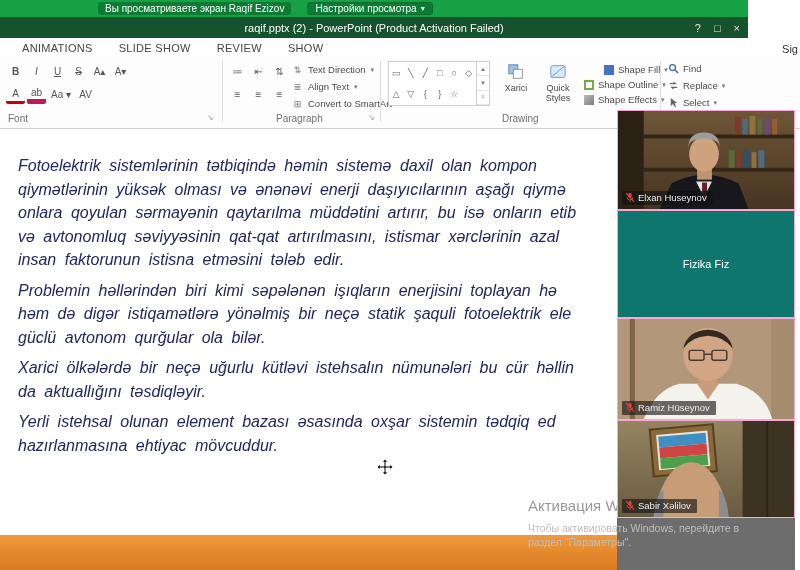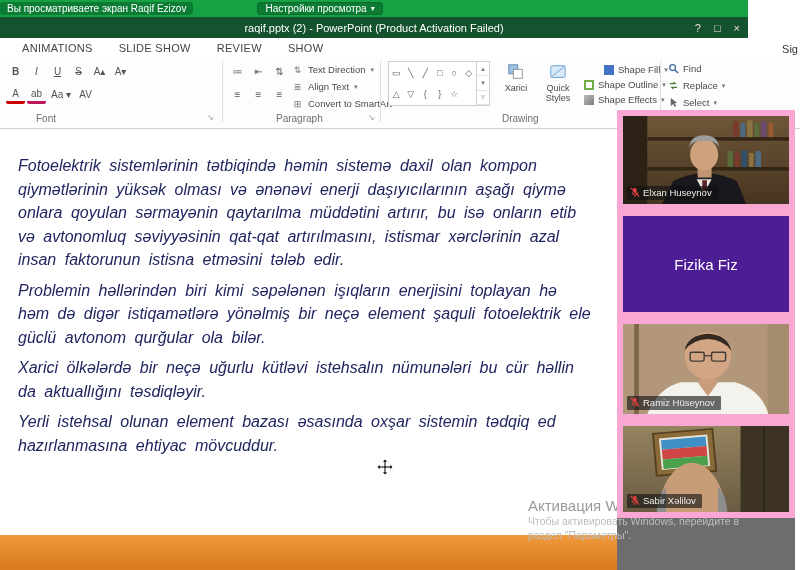--- a/index.html
+++ b/index.html
@@ -4,24 +4,24 @@
 <style>
   * { margin:0; padding:0; box-sizing:border-box; }
   html,body { background:#e8e8e8; }
   .screen {
     position:relative; width:800px; height:570px; background:#fff;
     overflow:hidden; font-family:"Liberation Sans", sans-serif; margin:0 auto;
   }
   
   .zoom-bar { position:absolute; top:0; left:0; width:748px; height:17px;
     background:#17a145; display:flex; align-items:center; gap:16px;
-    z-index:6; }
+    padding-left:98px; z-index:6; }
   .zoom-pill { background:#0c7c35; color:#fff; font-size:10px; height:13px;
     padding:0 7px; border-radius:3px; display:flex; align-items:center; gap:4px; white-space:nowrap; }
-  .zoom-pill.settings { border:1px solid #0a6b2e;margin-left:48px; }
+  .zoom-pill.settings { border:1px solid #0a6b2e; }
   .zoom-pill .caret { font-size:8px; }
   
   .titlebar { position:absolute; top:17px; left:0; width:748px; height:21px;
     background:#14532d; color:#fff; font-size:11px; display:flex;
     align-items:center; justify-content:center; z-index:5; }
   .tb-controls { position:absolute; right:8px; top:0; height:21px; display:flex;
     gap:13px; align-items:center; font-size:11px; color:#f3ddd6; }
   .tb-controls span { cursor:default; }
   
   .tabs-row { position:absolute; top:38px; left:0; width:800px; height:20px;
@@ -66,30 +66,30 @@
   .slide-body { margin:25px 0 0 18px; width:780px; font-size:16px; font-style:italic;
     color:#20265f; line-height:23.5px; word-spacing:4px; }
   .para { white-space:pre-line; margin-bottom:7px; }
   
   .orange-bar { position:absolute; left:0; top:535px; width:622px; height:35px;
     background:linear-gradient(#f09a3c,#d87a1f); z-index:2; }
   .gray-block { position:absolute; left:617px; top:518px; width:178px; height:52px;
     background:#6d6d6d; z-index:2; }
   .watermark { position:absolute; left:528px; top:497px; z-index:3; color:#9a9a9a; }
   .wm1 { font-size:15px; }
-  .wm2 { font-size:10.5px; margin-top:1px; color:#bdbdbd; }
+  .wm2 { font-size:10.5px; margin-top:8px; color:#bdbdbd; }
   .wm3 { font-size:10.5px; margin-top:2px; color:#bdbdbd; }
   
   .video-strip { position:absolute; left:617px; top:110px; width:178px;
     background:#101010; z-index:4; }
-  .tile { position:relative; width:178px; overflow:hidden; border:6px solid #f9a8d4; }
+  .tile { position:relative; width:178px; overflow:hidden; border:1px solid #f9a8d4; }
   .tile svg.scene { display:block; width:100%; height:100%; }
   .t1 { height:100px; } .t2 { height:108px; } .t3 { height:102px; } .t4 { height:98px; }
-  .tile2-face { width:100%; height:100%; background:#4c1d95; display:flex;
-    align-items:center; justify-content:center; color:#fff; font-size:15px; }
+  .tile2-face { width:100%; height:100%; background:#0f766e; display:flex;
+    align-items:center; justify-content:center; color:#fff; font-size:11px; }
   .name-tag { position:absolute; left:4px; bottom:4px; background:rgba(18,18,18,.62);
     color:#ececec; font-size:9.5px; padding:1px 6px 2px 3px; display:flex;
     align-items:center; gap:3px; border-radius:1px; white-space:nowrap; }
   
   .cursor { position:absolute; left:376px; top:458px; z-index:9; }
 </style>
 </head>
 <body>
 
 <div class="screen">
@@ -124,25 +124,25 @@
     <div class="rrow" style="left:6px; top:4px;">
       <span class="btn" style="font-weight:bold;">B</span>
       <span class="btn" style="font-style:italic;">I</span>
       <span class="btn" style="text-decoration:underline;">U</span>
       <span class="btn" style="text-decoration:line-through;">S</span>
       <span class="btn">A▴</span>
       <span class="btn">A▾</span>
     </div>
     <div class="rrow" style="left:6px; top:27px;">
       <span class="btn" style="border-bottom:3px solid #c00;">A</span>
-      <span class="btn" style="border-bottom:3px solid #be185d;">ab</span>
+      <span class="btn" style="border-bottom:5px solid #be185d;">ab</span>
       <span class="btn">Aa ▾</span>
       <span class="btn">AV</span>
     </div>
-    <span class="grp-label" style="left:36px; top:55px;">Font</span>
+    <span class="grp-label" style="left:8px; top:55px;">Font</span>
     <span class="launcher" style="left:207px; top:55px;">↘</span>
     <div class="vsep" style="left:222px;"></div>
 
     <div class="rrow" style="left:228px; top:4px;">
       <span class="btn">≔</span>
       <span class="btn">⇤</span>
       <span class="btn">⇅</span>
     </div>
     <div class="rrow" style="left:228px; top:27px;">
       <span class="btn">≡</span>
@@ -251,21 +251,21 @@
   </div>
 
   <div class="slide">
     <div class="slide-body">
       <div class="para">Fotoelektrik sistemlərinin tətbiqində həmin sistemə daxil olan kompon
 qiymətlərinin yüksək olması və ənənəvi enerji daşıyıcılarının aşağı qiymə
 onlara qoyulan sərmayənin qaytarılma müddətini artırır, bu isə onların etib
 və avtonomluq səviyyəsinin qat-qat artırılmasını, istismar xərclərinin azal
 insan faktorunun istisna etməsini tələb edir.</div>
       <div class="para">Problemin həllərindən biri kimi səpələnən işıqların enerjisini toplayan hə
-həm də digər istiqamətlərə yönəlmiş bir neçə element şaquli fotoelektrik ele
+həm də digər istiqamətlərə yönəlmiş bir neçə statik şaquli fotoelektrik ele
 güclü avtonom qurğular ola bilər.</div>
       <div class="para">Xarici ölkələrdə bir neçə uğurlu kütləvi istehsalın nümunələri bu cür həllin
 da aktuallığını təsdiqləyir.</div>
       <div class="para">Yerli istehsal olunan element bazası əsasında oxşar sistemin tədqiq ed
 hazırlanmasına ehtiyac mövcuddur.</div>
     </div>
   </div>
 
   <div class="orange-bar"></div>
   <div class="gray-block"></div>

